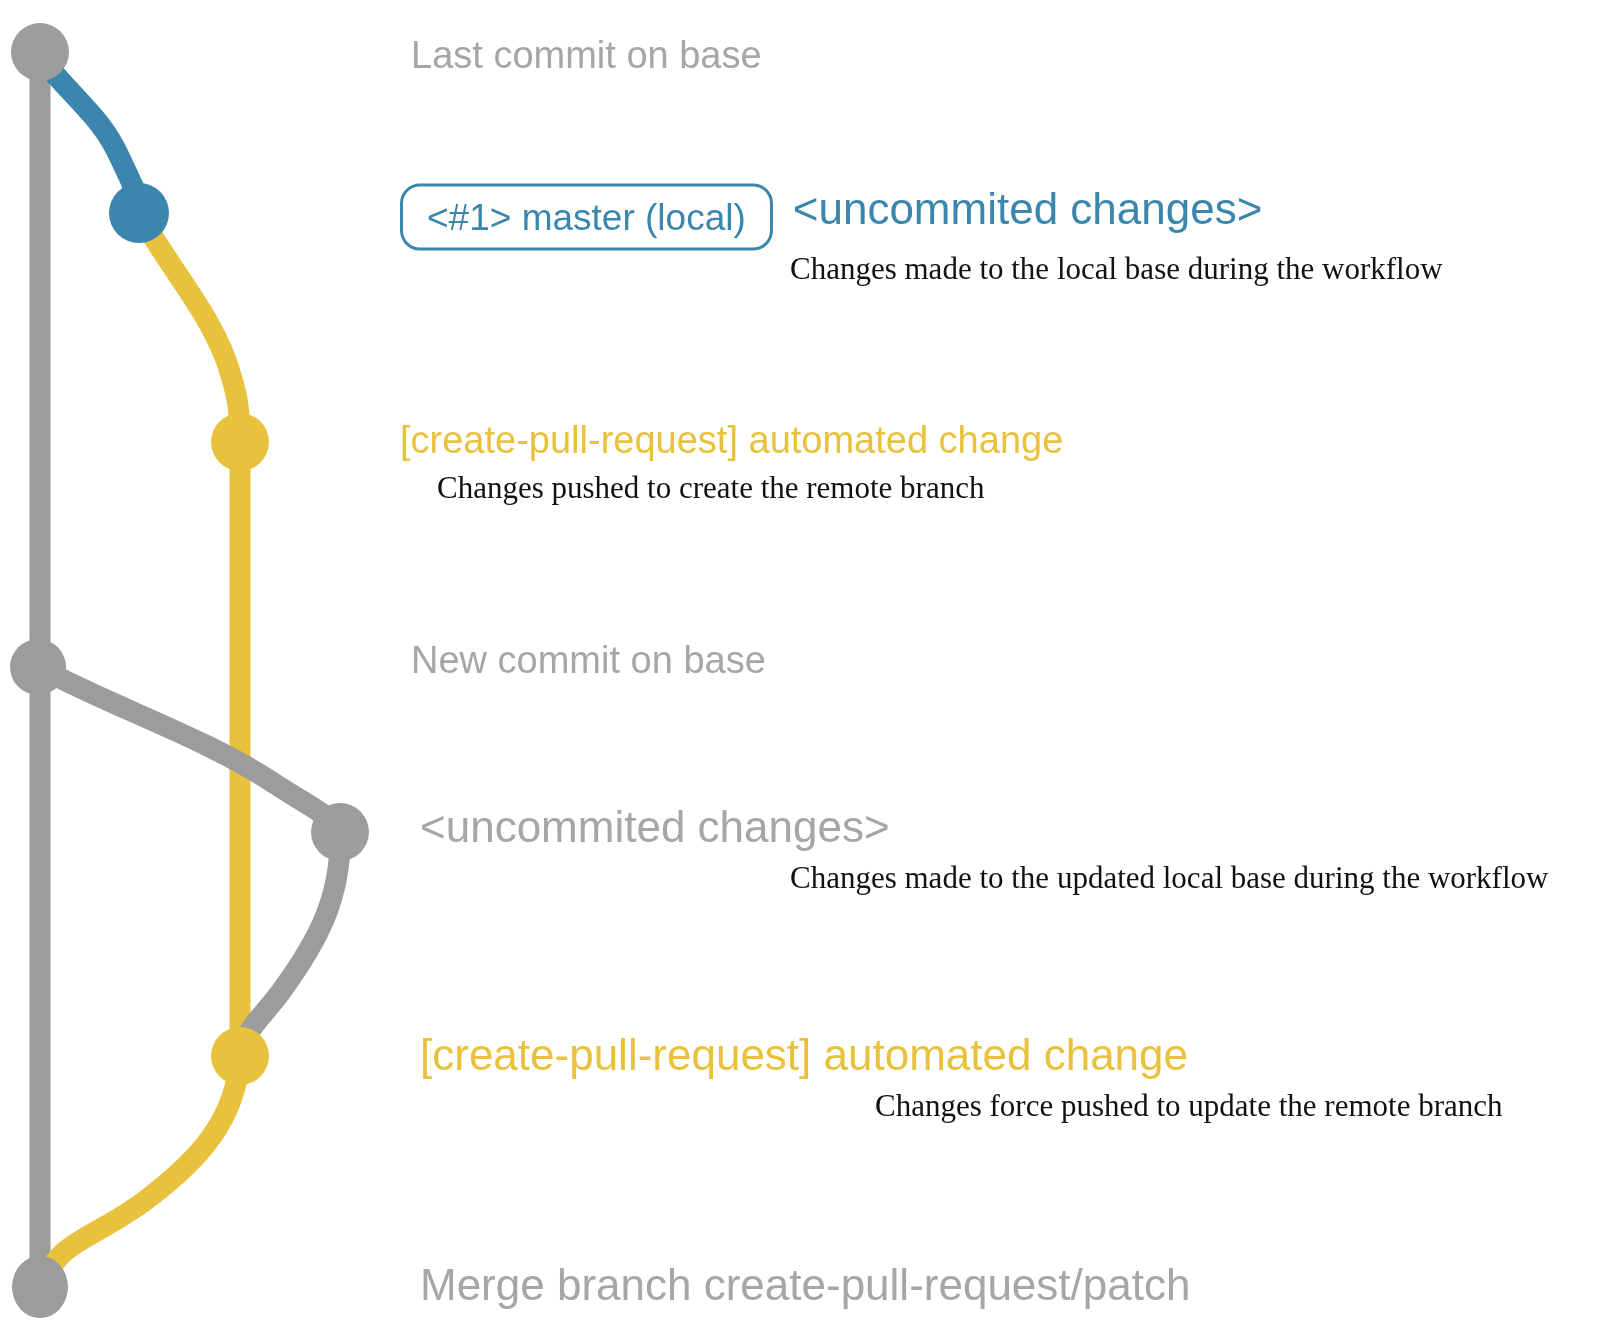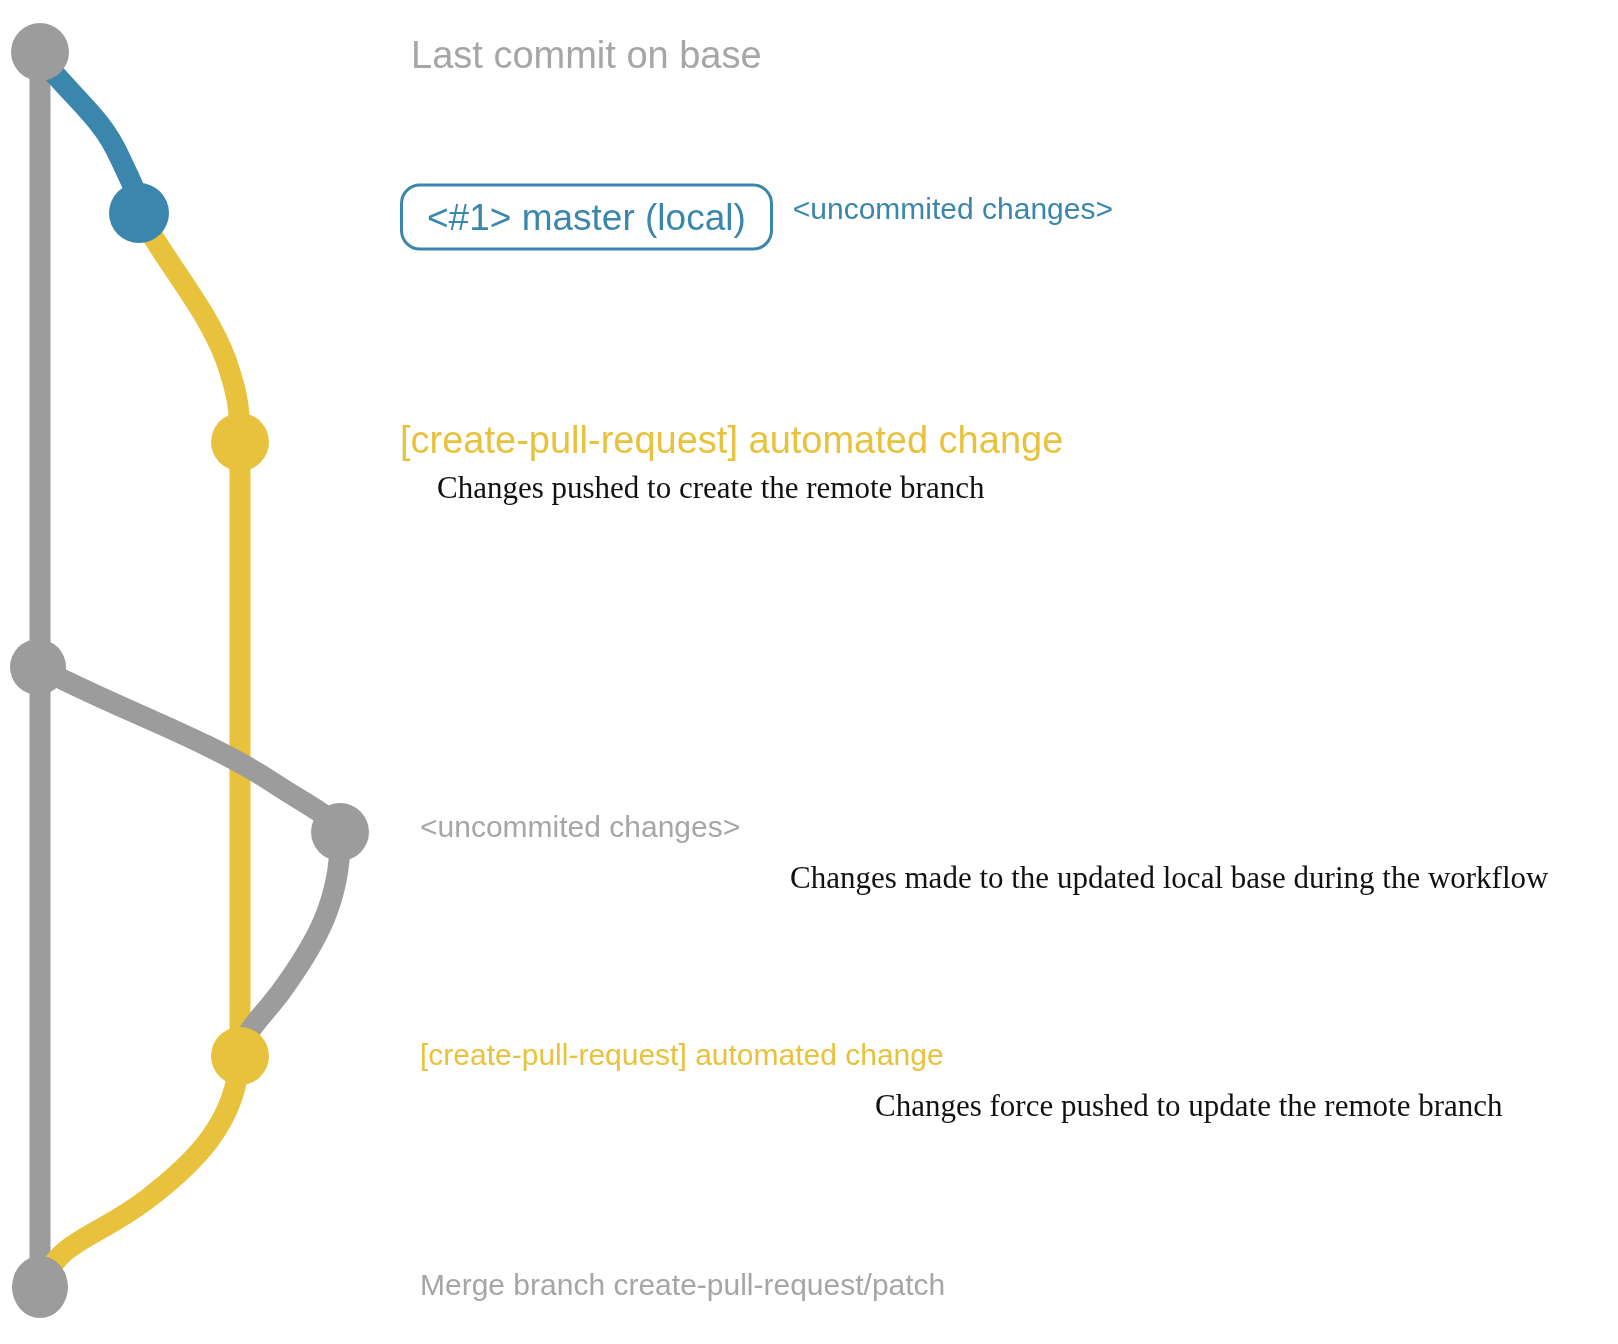--- a/index.html
+++ b/index.html
@@ -47,21 +47,21 @@
     padding:12px 24px;
     border:3px solid;
     border-radius:20px;
     line-height:1;
     margin-top:8px;
   }
   .badge.blue{color:var(--blue);border-color:var(--blue);}
   .badge.gray{color:var(--gray-text);border-color:var(--gray-border);}
   .badge.yellow{color:var(--yellow);border-color:var(--yellow);}
   .annot{
-    font-size:30px;
+    font-size:44px;
     margin-left:20px;
     position:relative;
     top:-5px;
   }
   .annot.blue{color:var(--blue);}
   .annot.gray{color:var(--gray-text);}
   .annot.yellow{color:var(--yellow);top:-2px;}
   .heading{
     font-size:38px;
   }
@@ -107,26 +107,30 @@
   </svg>
 
   <div class="row" style="left:411px; top:55px">
     <span class="plain-label">Last commit on base</span>
   </div>
 
   <div class="row" style="left:400px; top:213px">
     <span class="badge blue">&lt;#1&gt; master (local)</span>
     <span class="annot blue">&lt;uncommited changes&gt;</span>
   </div>
+  <div class="desc" style="left:790px; top:268px">Changes made to the local base during the workflow</div>
 
   <div class="row" style="left:400px; top:440px">
     <span class="heading yellow">[create-pull-request] automated change</span>
   </div>
   <div class="desc" style="left:437px; top:487px">Changes pushed to create the remote branch</div>
 
+  <div class="row" style="left:411px; top:660px">
+    <span class="plain-label">New commit on base</span>
+  </div>
 
   <div class="row" style="left:400px; top:832px">
     <span class="annot gray">&lt;uncommited changes&gt;</span>
   </div>
   <div class="desc" style="left:790px; top:877px">Changes made to the updated local base during the workflow</div>
 
   <div class="row" style="left:400px; top:1057px">
     <span class="annot yellow">[create-pull-request] automated change</span>
   </div>
   <div class="desc" style="left:875px; top:1105px">Changes force pushed to update the remote branch</div>

